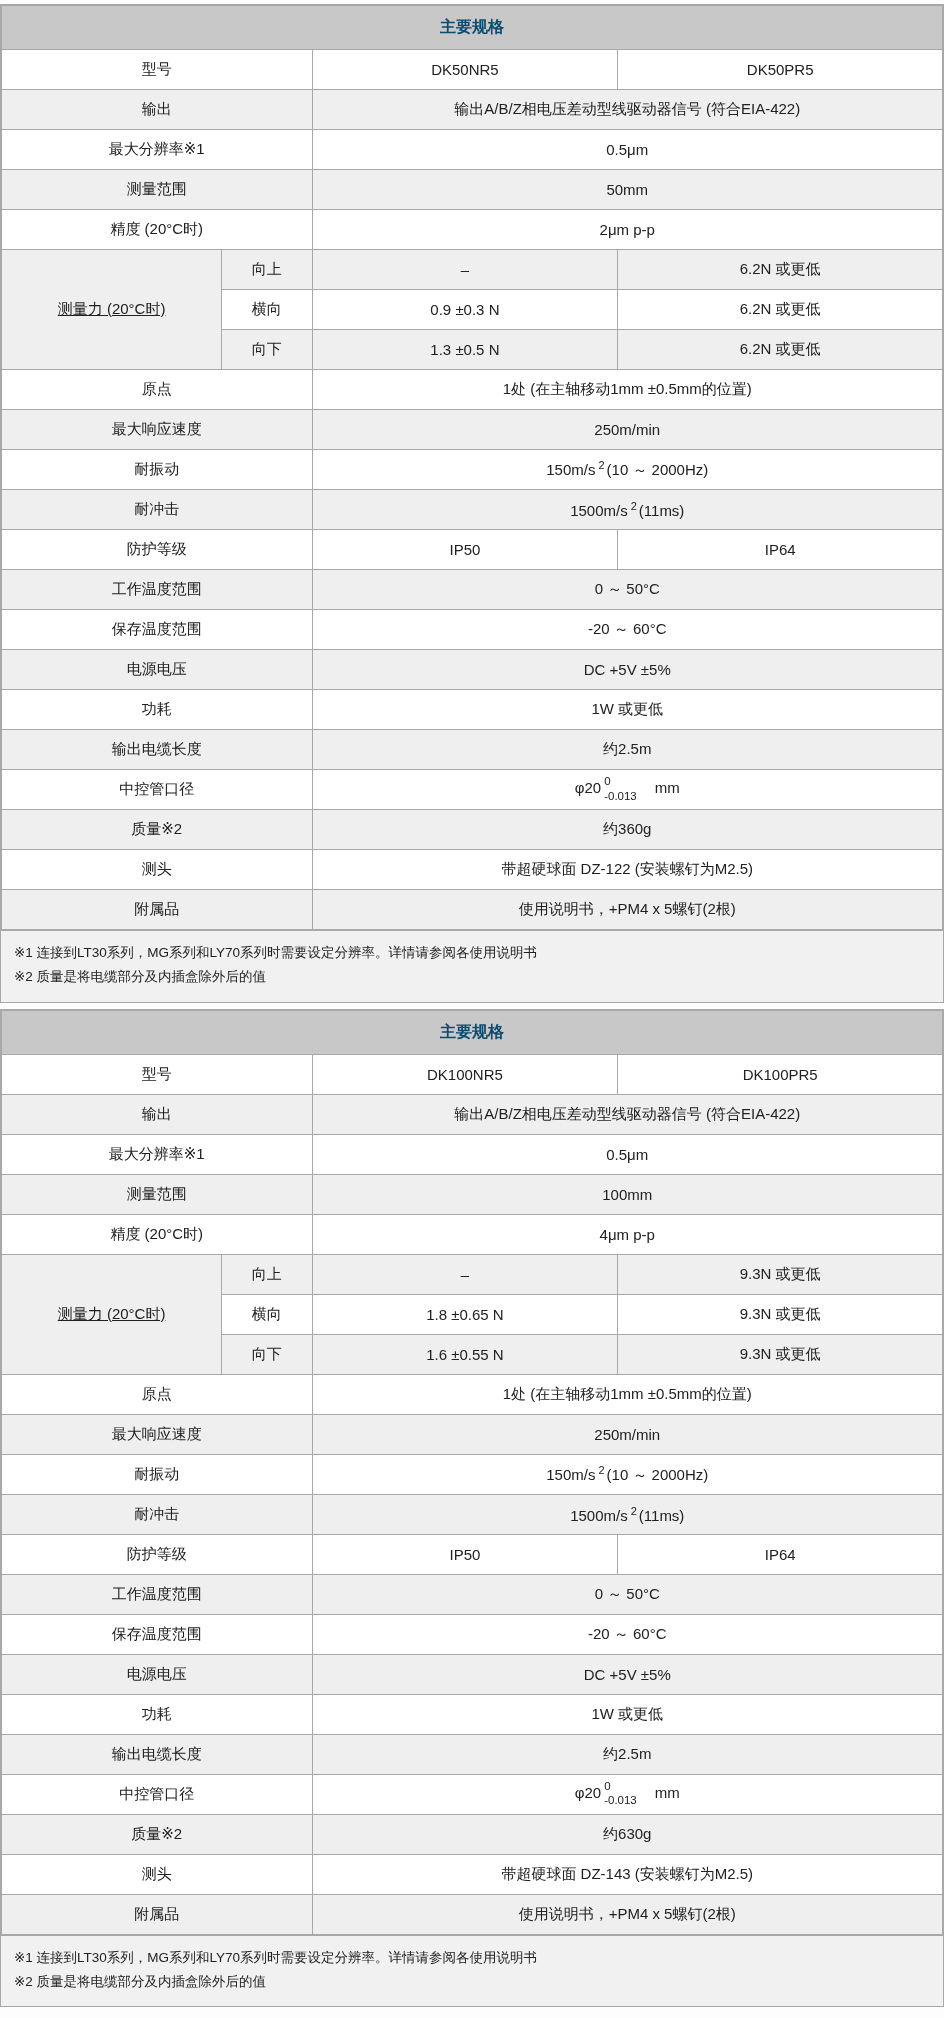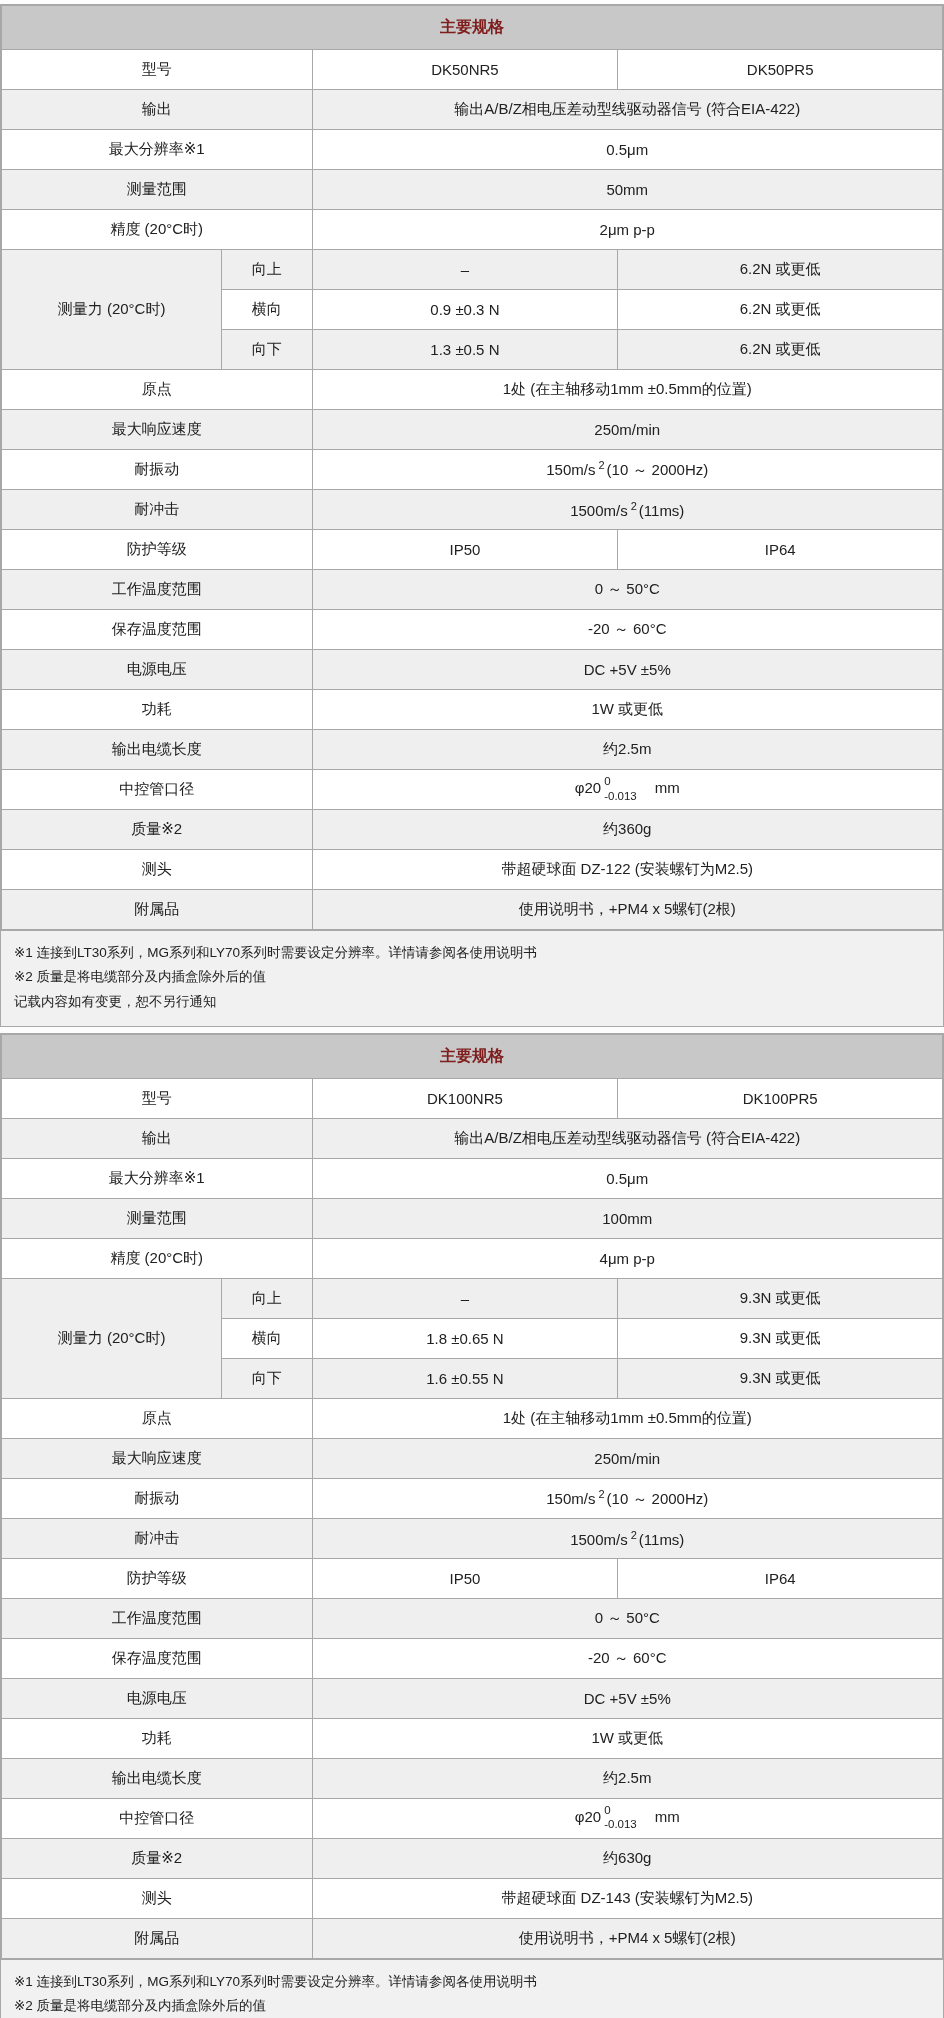--- a/index.html
+++ b/index.html
@@ -38,24 +38,24 @@
     font-weight:normal;
     color:var(--text);
     background:var(--row-bg);
     overflow:hidden;
   }
   .spec-table th.title-cell{
     background:var(--title-bar-bg);
     font-weight:bold;
     font-size:16px;
     height:44px;
-    color:#7f1d1d;
+    color:#0c4a6e;
   }
   tr.alt th,tr.alt td{background:var(--alt-row-bg);margin-left:6px;}
-  th.group-label{background:var(--alt-row-bg) !important;}
+  th.group-label{background:var(--alt-row-bg) !important;text-decoration:underline;}
   .spec-table sup{
     font-size:11px;
     margin:0 2px 0 3px;
   }
   .tol{
     display:inline-flex;
     flex-direction:column;
     align-items:flex-start;
     font-size:11.5px;
     line-height:1.25;
@@ -188,21 +188,20 @@
         </tr>
         <tr class="alt">
           <th class="label" colspan="2">附属品</th>
           <td class="val" colspan="2">使用说明书，+PM4 x 5螺钉(2根)</td>
         </tr>
       </tbody>
   </table>
   <div class="notes">
     <div class="note-line">※1 连接到LT30系列，MG系列和LY70系列时需要设定分辨率。详情请参阅各使用说明书</div>
     <div class="note-line">※2 质量是将电缆部分及内插盒除外后的值</div>
-    <div class="note-line">记载内容如有变更，恕不另行通知</div>
   </div>
 </div>
 
 <div class="spec-block">
   <table class="spec-table">
     <colgroup>
       <col style="width:23.4%">
         <col style="width:9.6%">
         <col style="width:32.5%">
         <col style="width:34.5%">

